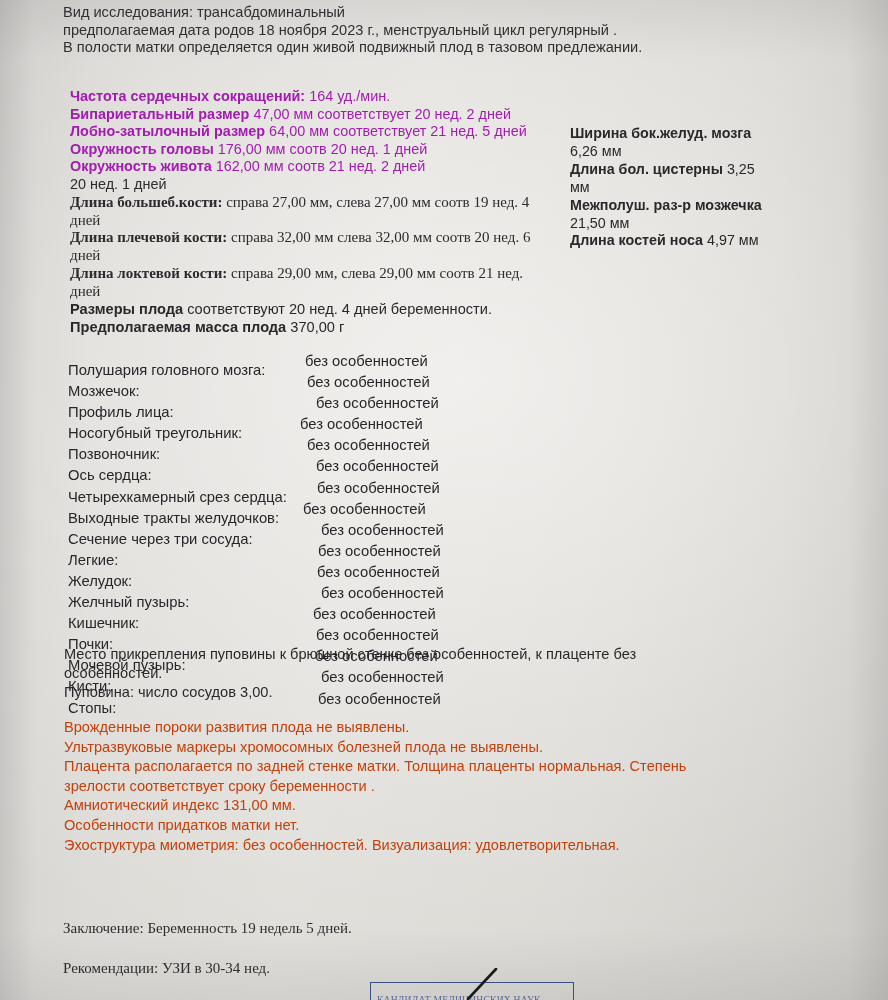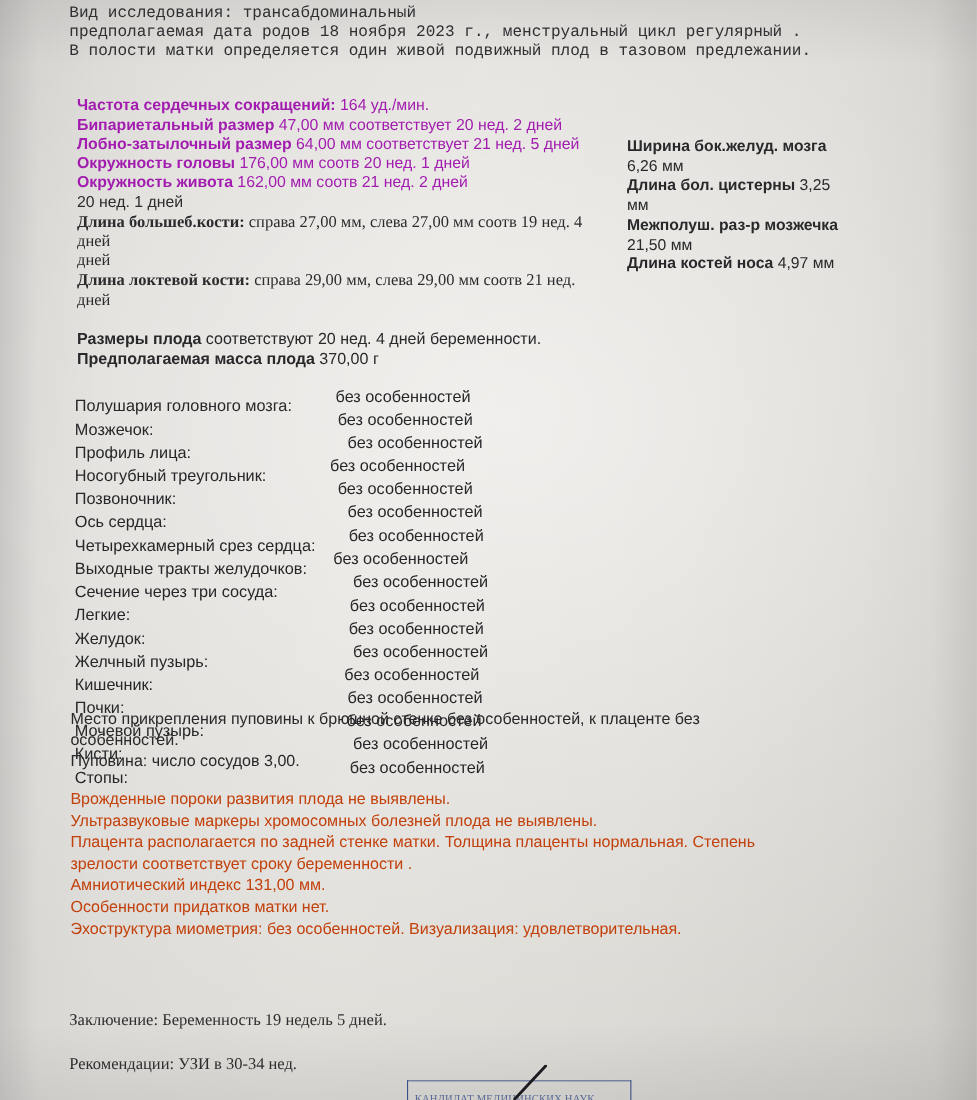--- a/index.html
+++ b/index.html
@@ -25,21 +25,21 @@
       linear-gradient(to bottom, rgba(90,90,95,0.10) 0px, rgba(0,0,0,0) 60px),
       linear-gradient(to top, rgba(90,90,95,0.10) 0px, rgba(0,0,0,0) 70px);
     pointer-events:none;
   }
   #sheet{position:absolute;inset:0;}
   .sans{font-family:"Liberation Sans", sans-serif;}
 
   
   #header{
     position:absolute;left:63px;top:4px;width:816px;
-    font-family:Liberation Mono, monospace;
+    font-family:Liberation Sans, sans-serif;
     font-size:14.6px;line-height:17.6px;color:#303033;
   }
   #header .ln{white-space:nowrap;}
   #header .justified{
     white-space:normal;text-align:justify;text-align-last:justify;
   }
 
   
   #biometry{position:absolute;left:70px;top:88px;width:500px;}
   #biometry .row{
@@ -162,20 +162,23 @@
       <span class="lbl">Окружность головы</span><span> 176,00 мм соотв 20 нед. 1 дней</span>
     </div>
     <div class="row">
       <span class="lbl">Окружность живота</span><span> 162,00 мм соотв 21 нед. 2 дней</span>
     </div>
     <div class="cont sans">20 нед. 1 дней</div>
     <div class="srow">
       <span class="lbl">Длина большеб.кости:</span><span> справа  27,00 мм, слева 27,00 мм соотв 19 нед. 4</span>
     </div>
     <div class="cont">дней</div>
+    <div class="srow">
+      <span class="lbl">Длина плечевой кости:</span><span> справа 32,00 мм слева 32,00 мм соотв 20 нед. 6</span>
+    </div>
     <div class="cont">дней</div>
     <div class="srow">
       <span class="lbl">Длина локтевой кости:</span><span> справа 29,00 мм, слева 29,00 мм соотв 21 нед.</span>
     </div>
     <div class="cont">дней</div>
   </div>
 
   <div id="brainmetrics">
     <div>
       <span class="lbl">Ширина бок.желуд. мозга</span>

